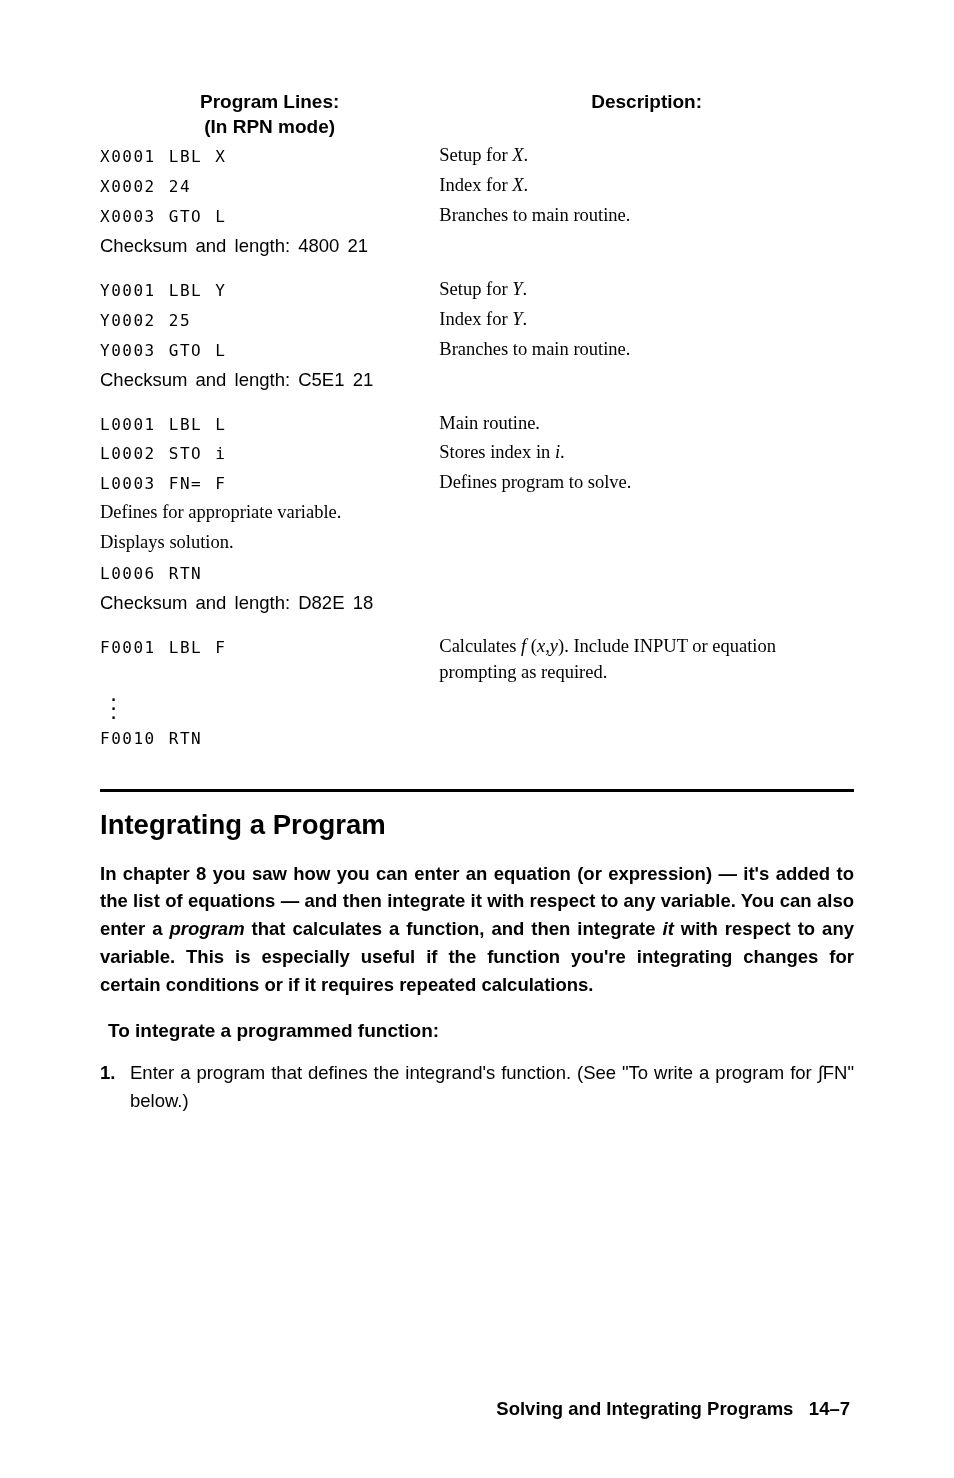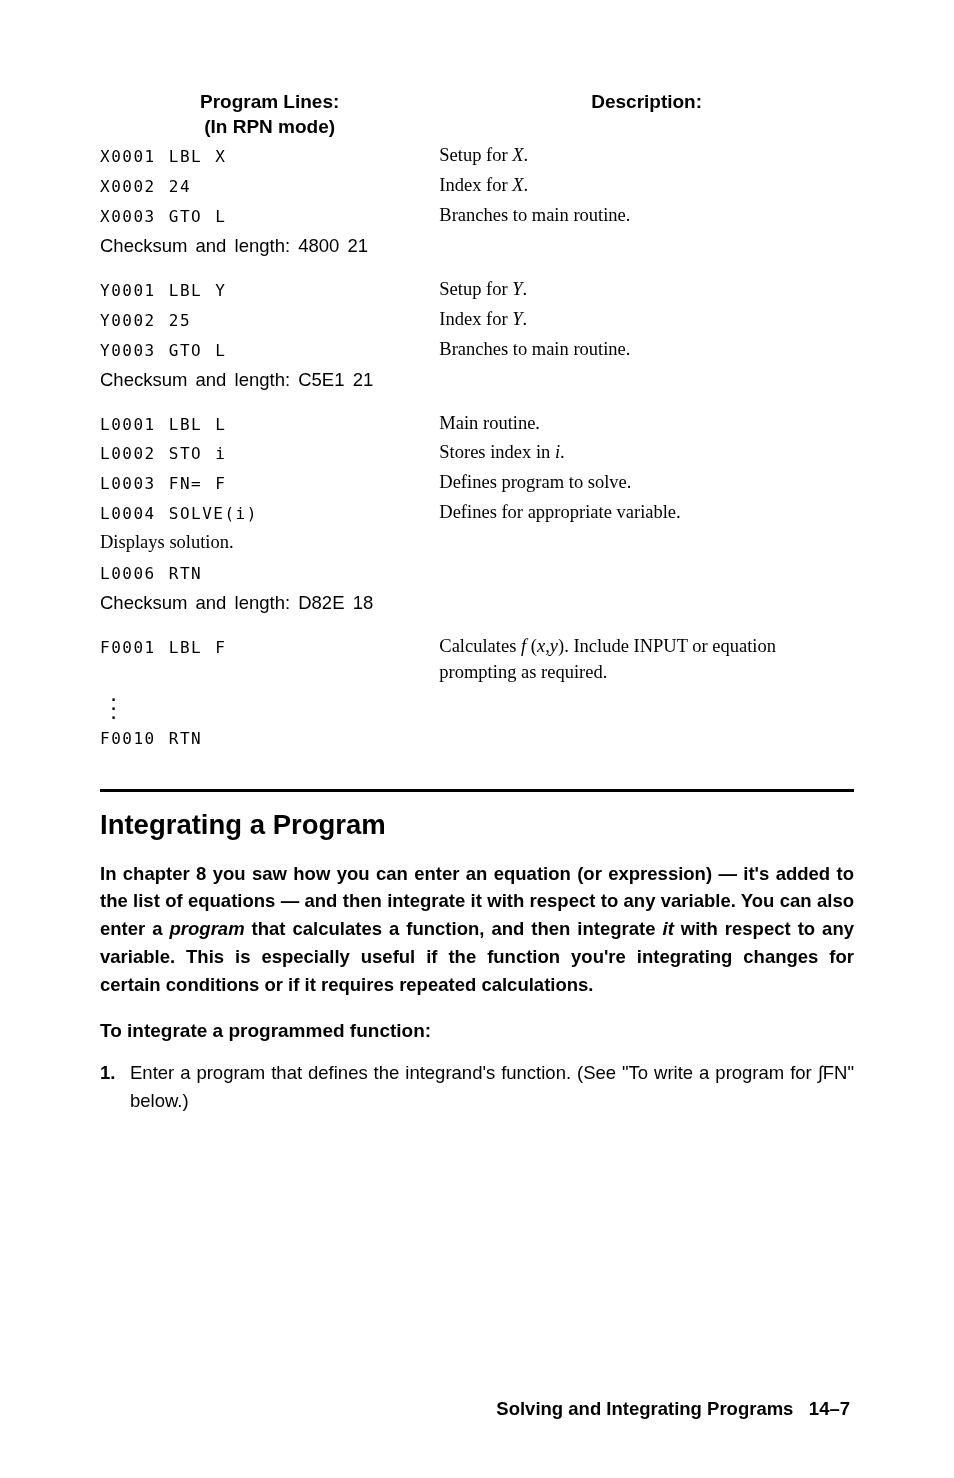--- a/index.html
+++ b/index.html
@@ -65,21 +65,21 @@
   }
   p.body {
     text-align: justify;
     font-weight: 700;
     margin: 15px 0 20px 0;
     line-height: 1.5;
   }
   h2.sub {
     font-size: 19px;
     font-weight: 900;
-    margin: 6px 0 14px 0;
+    margin: 6px 0 14px 8px;
   }
   .numlist {
     display:flex;
     text-align: justify;
     font-weight: 300;
     line-height:1.5;
   }
   .numlist .num { font-weight:900; width:30px; flex-shrink:0;}
   .footer {
     position: absolute;
@@ -152,21 +152,20 @@
     </div>
     <div class="row">
       <div class="col-prog"><span class="code">L0002 STO i</span></div>
       <div class="col-desc"><span>Stores index in </span><span class="ital">i</span><span>.</span></div>
     </div>
     <div class="row">
       <div class="col-prog"><span class="code">L0003 FN= F</span></div>
       <div class="col-desc"><span>Defines program to solve.</span></div>
     </div>
     <div class="row">
-      <div class="col-prog"><span class="code">L0004 SOLVE(i)</span></div>
       <div class="col-desc"><span>Defines for appropriate variable.</span></div>
     </div>
     <div class="row">
       <div class="col-desc"><span>Displays solution.</span></div>
     </div>
     <div class="row">
       <div class="col-prog"><span class="code">L0006 RTN</span></div>
     </div>
     <div class="row">
       <div class="col-prog checksum">Checksum and length: D82E   18</div>

